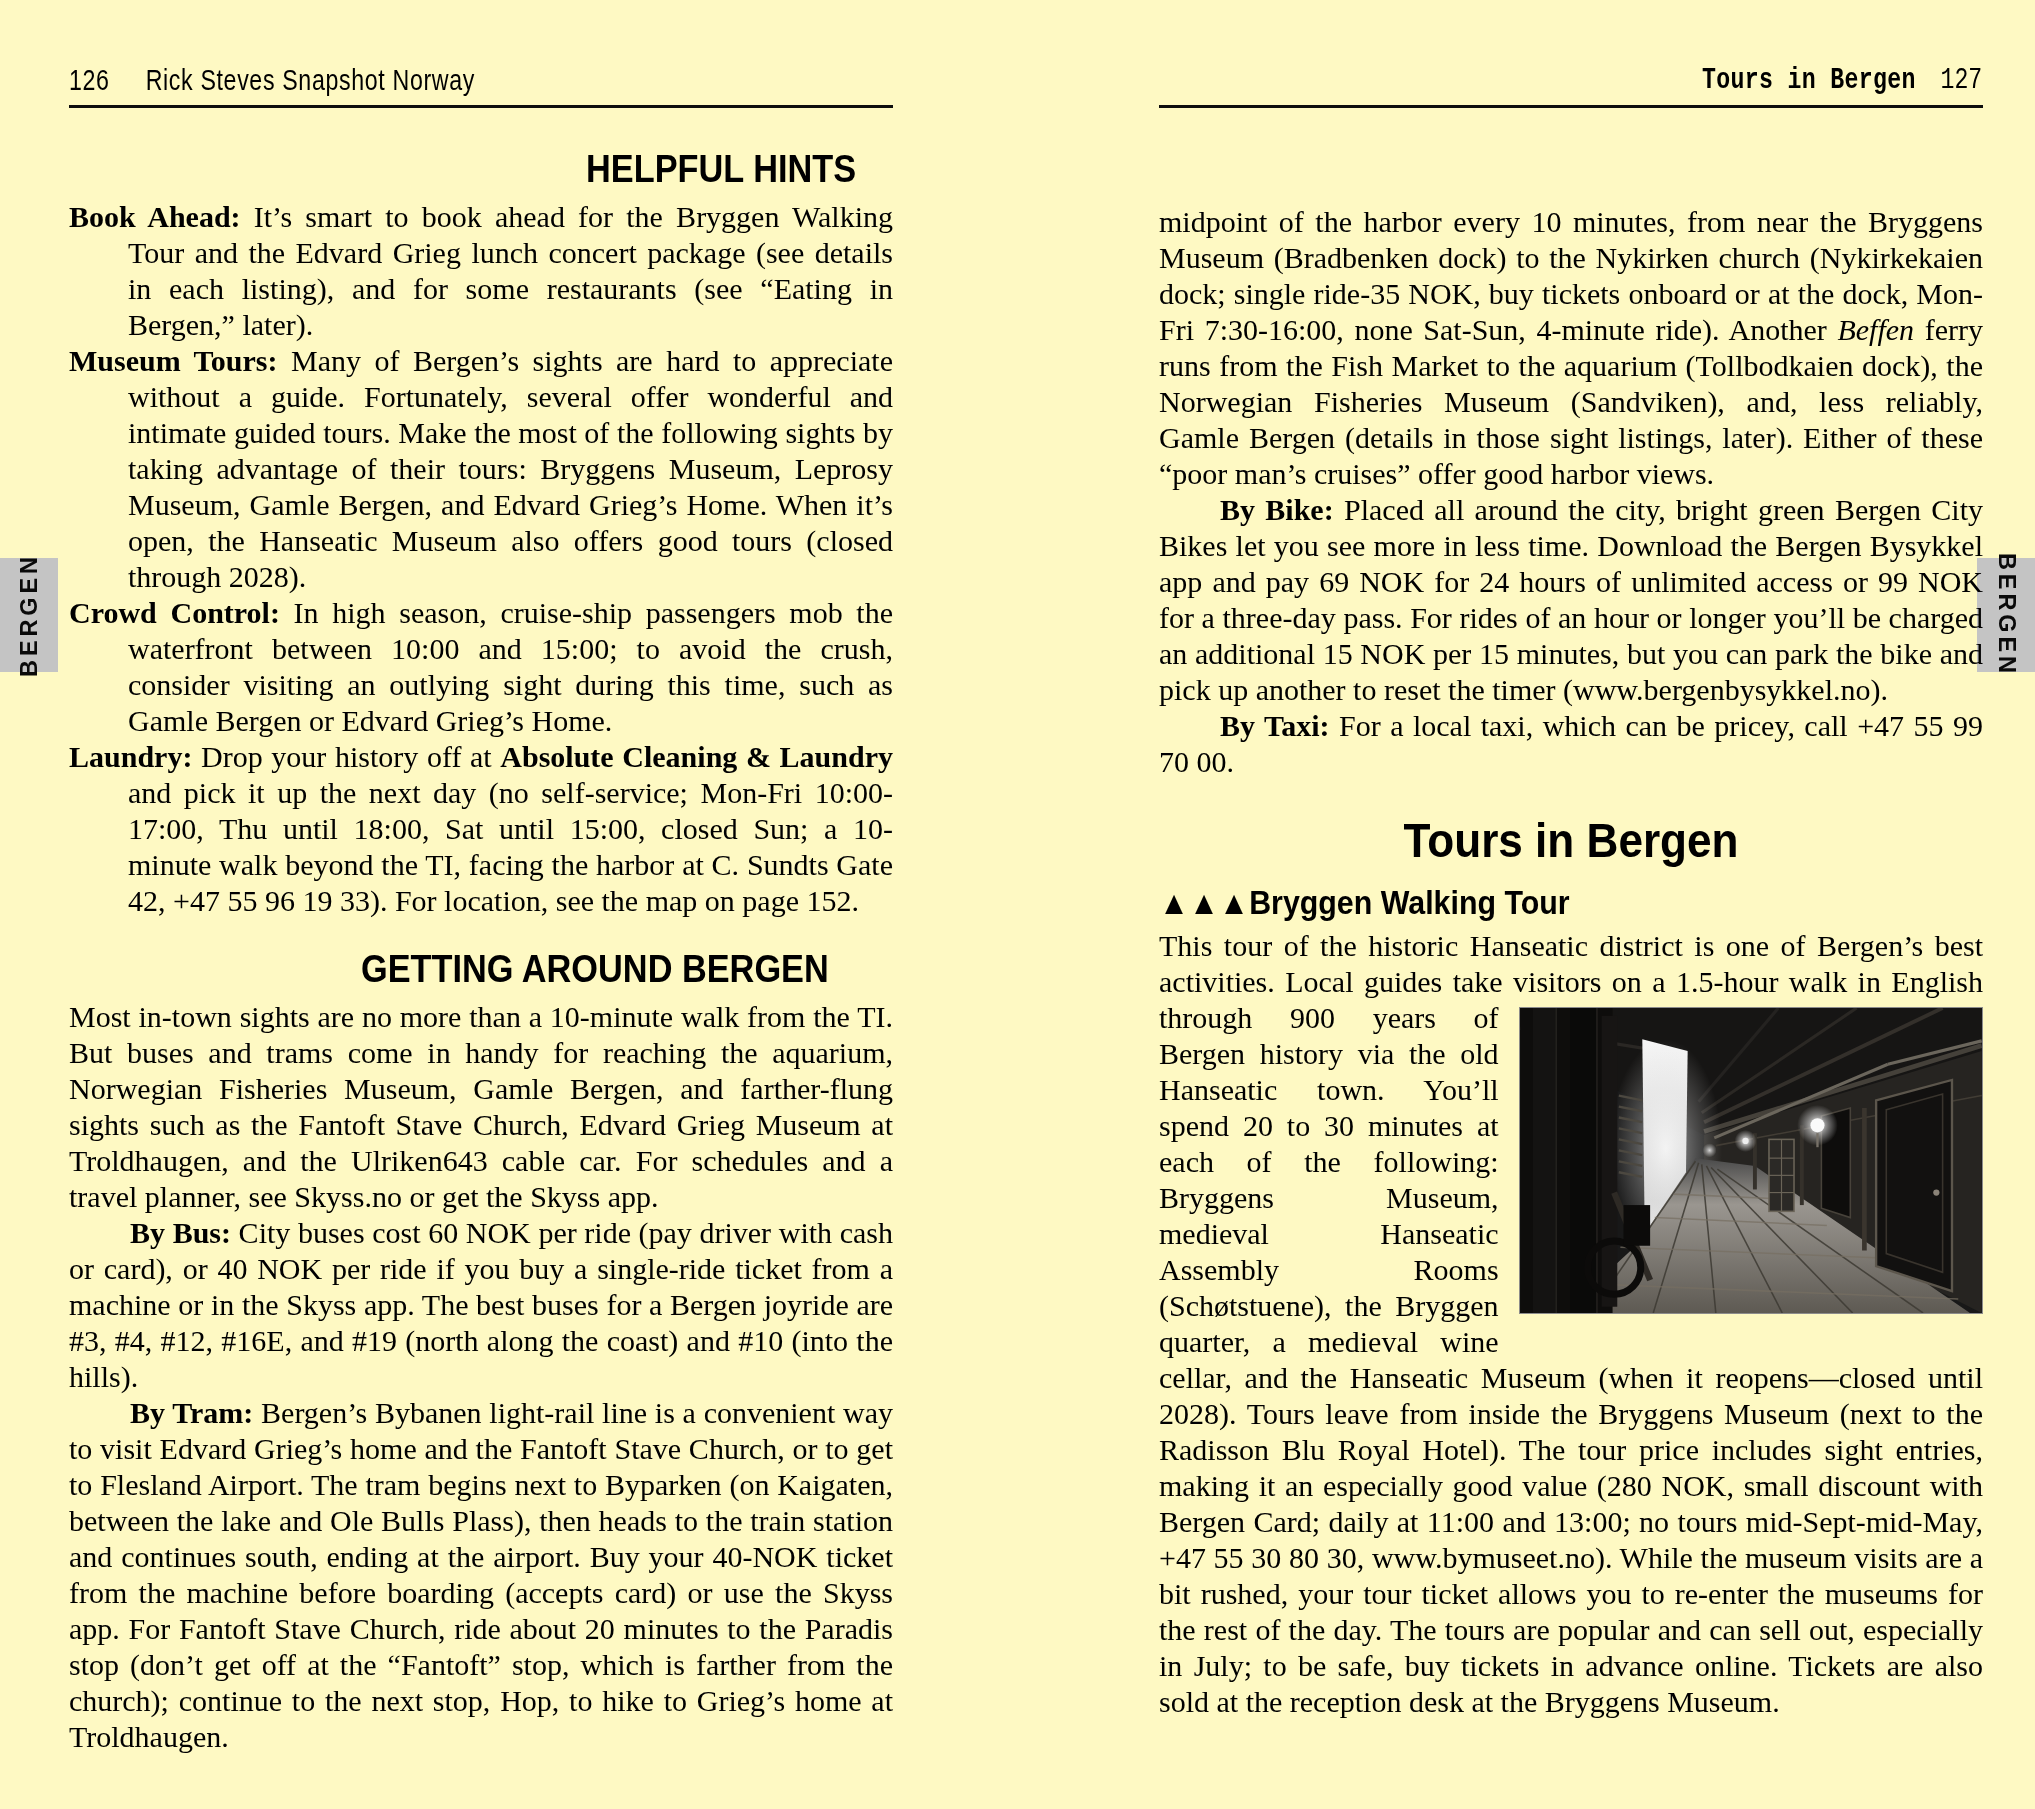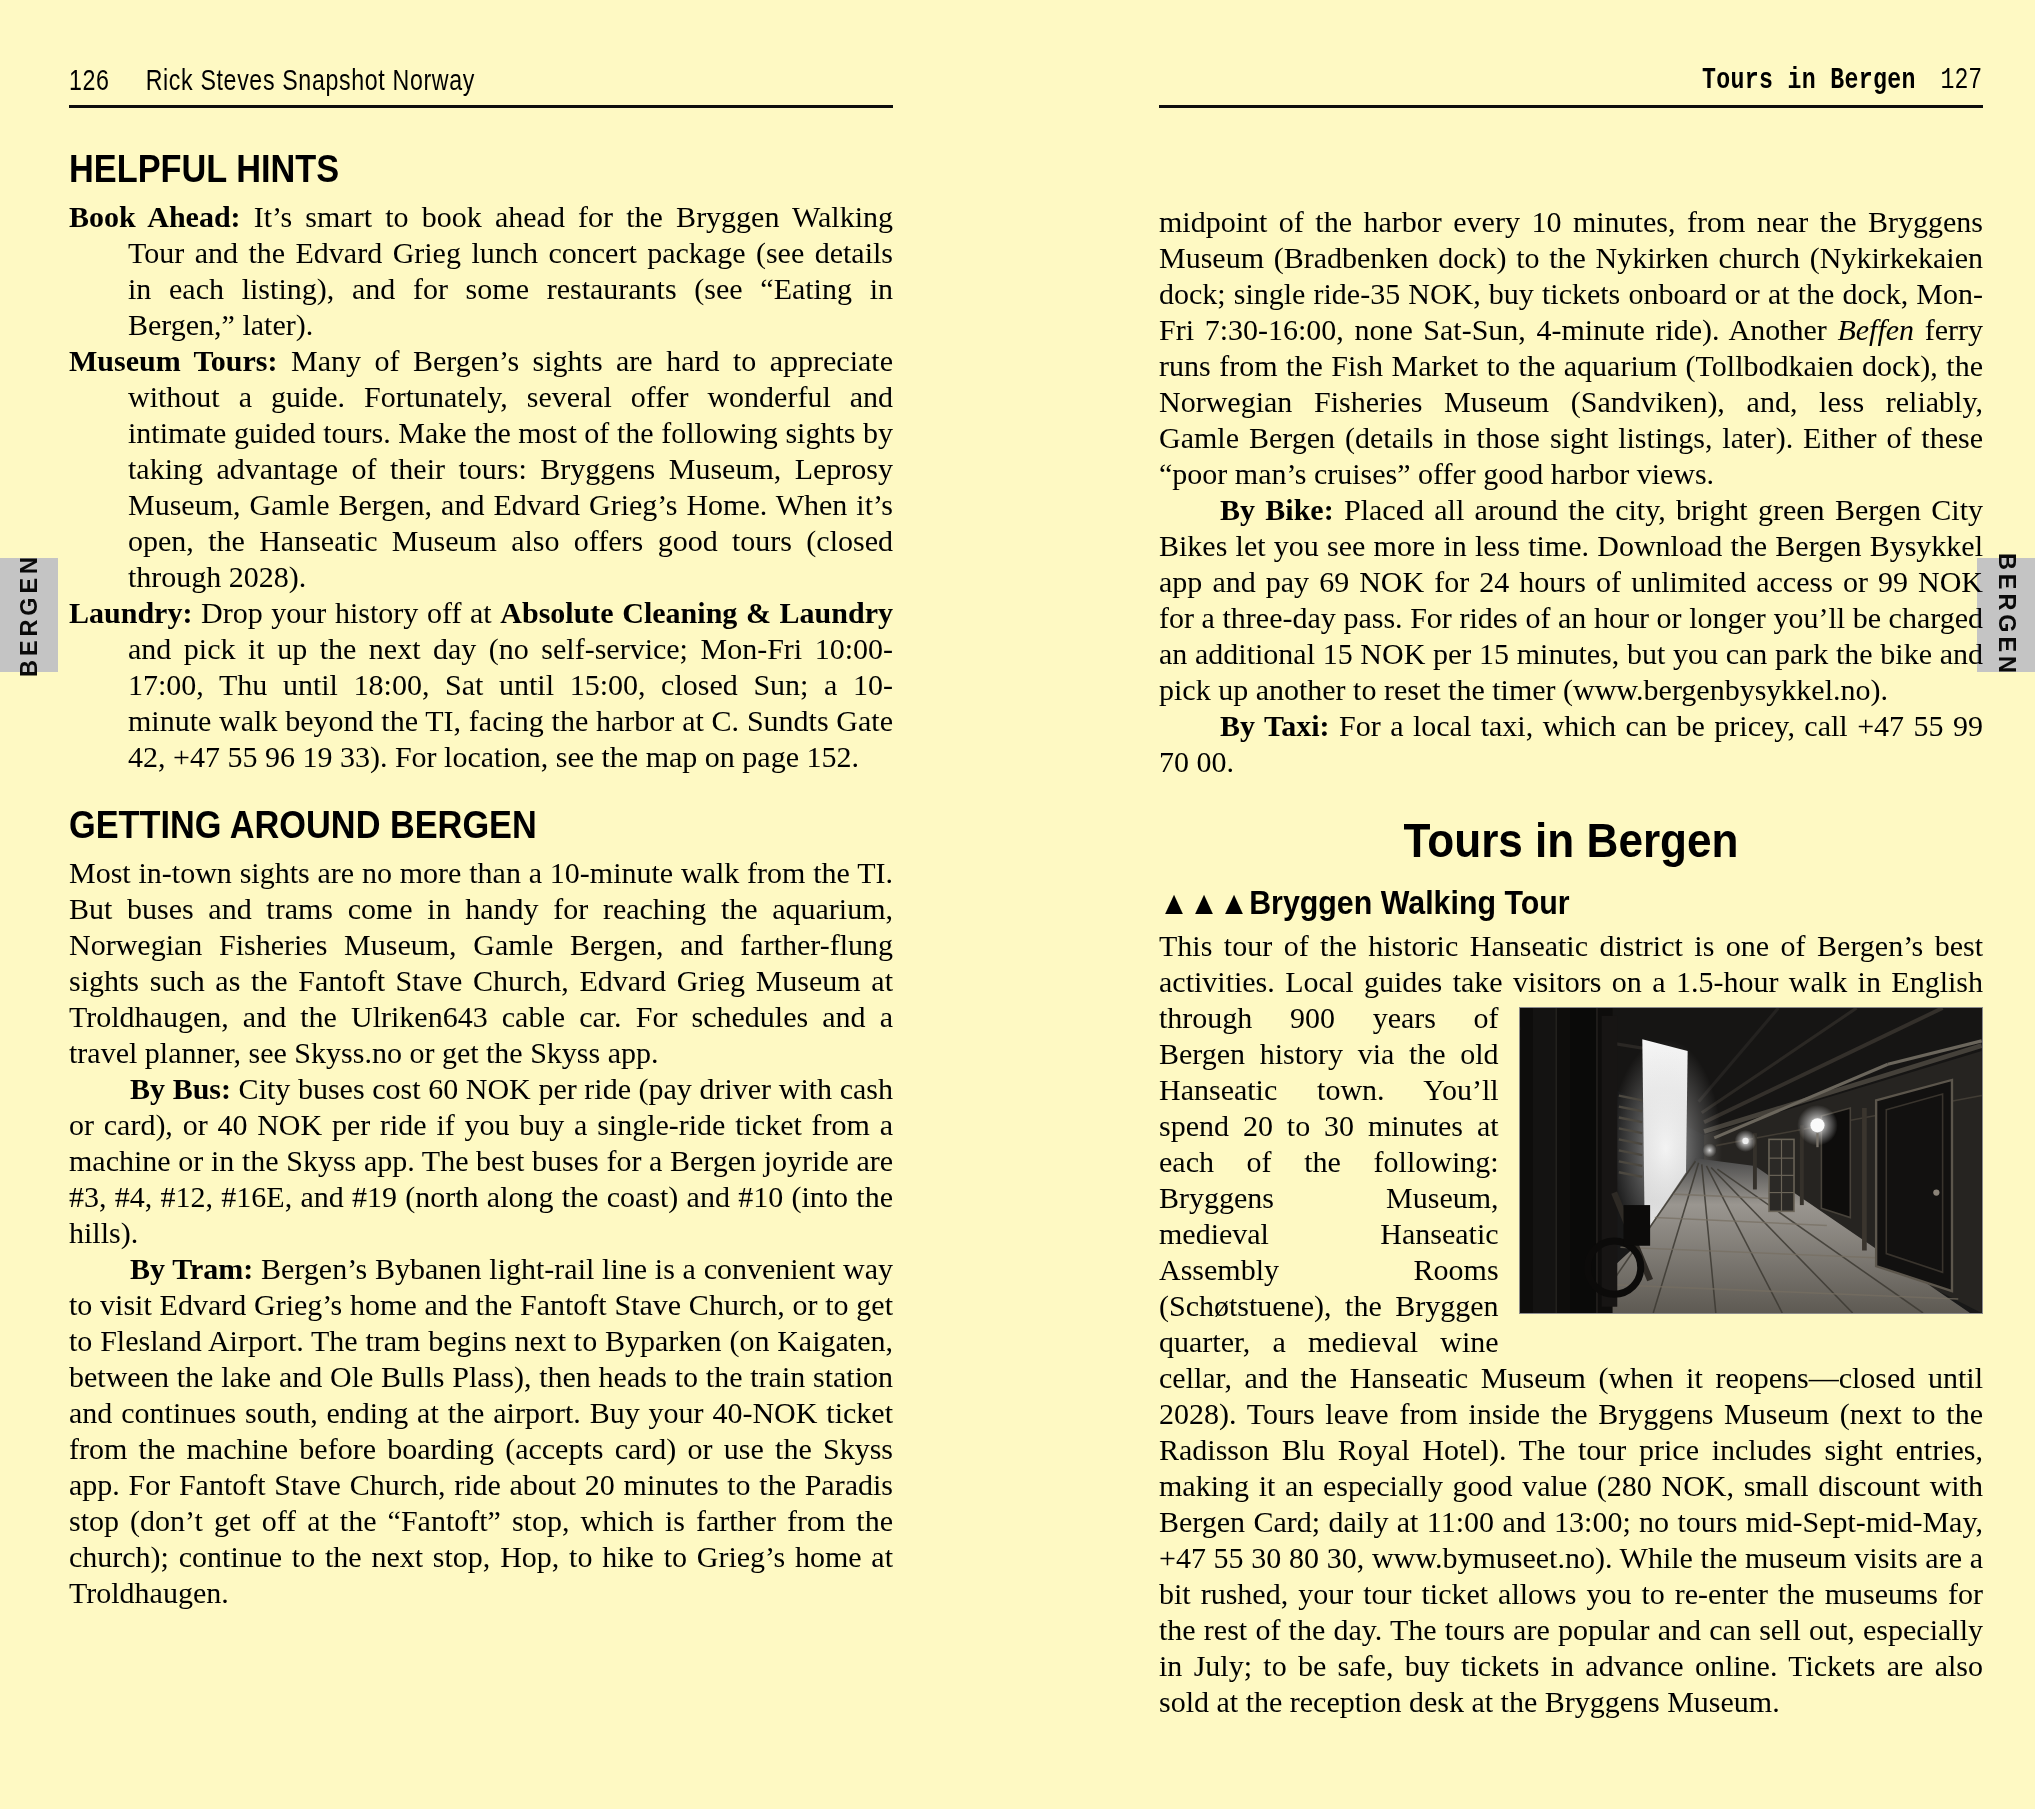--- a/index.html
+++ b/index.html
@@ -33,21 +33,21 @@
 
   
   .col{position:absolute;font-size:30px;line-height:36px;text-align:justify;}
   .col-left{left:69px;top:149px;width:824px;}
   .col-right{left:1159px;top:204px;width:824px;}
   p{margin:0;padding:0;}
   b{font-weight:bold;} i{font-style:italic;}
   .hang{padding-left:59px;text-indent:-59px;}
   .ind{text-indent:61px;}
   .sec-head{font-family:"Liberation Sans","DejaVu Sans",sans-serif;font-weight:700;
-            font-size:39px;line-height:39px;margin:0 0 11px 0;text-align:left;}
+            font-size:39px;line-height:39px;margin:0 0 11px 0;text-align:right;}
   .sec-head .inner{display:inline-block;transform:scaleX(.88);transform-origin:left center;letter-spacing:0;}
   .mt{margin-top:30px;}
   .tours-head{font-family:"Liberation Sans","DejaVu Sans",sans-serif;font-weight:700;
               font-size:49px;line-height:49px;margin:36px 0 20.4px 0;text-align:center;}
   .tours-head .inner{display:inline-block;transform:scaleX(.90);transform-origin:center;}
   .sub-head{font-family:"Liberation Sans","DejaVu Sans",sans-serif;font-weight:700;
             font-size:33px;line-height:36px;margin:0 0 6.3px 0;text-align:left;}
   .sub-head .inner{display:inline-block;transform:scaleX(.92);transform-origin:left center;}
 
   
@@ -80,20 +80,21 @@
   <div class="side-tab tab-right">
     <span>BERGEN</span>
   </div>
 
   <div class="col col-left">
     <h2 class="sec-head">
       <span class="inner">HELPFUL HINTS</span>
     </h2>
     <p class="hang"><b>Book Ahead:</b><span> It’s smart to book ahead for the Bryggen Walking Tour and the Edvard Grieg lunch concert package (see details in each listing), and for some restaurants (see “Eating in Bergen,” later).</span></p>
     <p class="hang"><b>Museum Tours:</b><span> Many of Bergen’s sights are hard to appreciate without a guide. Fortunately, several offer wonderful and intimate guided tours. Make the most of the following sights by taking advantage of their tours: Bryggens Museum, Leprosy Museum, Gamle Bergen, and Edvard Grieg’s Home. When it’s open, the Hanseatic Museum also offers good tours (closed through 2028).</span></p>
+    <p class="hang"><b>Crowd Control:</b><span> In high season, cruise-ship passengers mob the waterfront between 10:00 and 15:00; to avoid the crush, consider visiting an outlying sight during this time, such as Gamle Bergen or Edvard Grieg’s Home.</span></p>
     <p class="hang"><b>Laundry:</b><span> Drop your history off at </span><b>Absolute Cleaning &amp; Laundry</b><span> and pick it up the next day (no self-service; Mon-Fri 10:00-17:00, Thu until 18:00, Sat until 15:00, closed Sun; a 10-minute walk beyond the TI, facing the harbor at C. Sundts Gate 42, +47 55 96 19 33). For location, see the map on page 152.</span></p>
 
     <h2 class="sec-head mt">
       <span class="inner">GETTING AROUND BERGEN</span>
     </h2>
     <p><span>Most in-town sights are no more than a 10-minute walk from the TI. But buses and trams come in handy for reaching the aquarium, Norwegian Fisheries Museum, Gamle Bergen, and farther-flung sights such as the Fantoft Stave Church, Edvard Grieg Museum at Troldhaugen, and the Ulriken643 cable car. For schedules and a travel planner, see Skyss.no or get the Skyss app.</span></p>
     <p class="ind"><b>By Bus:</b><span> City buses cost 60 NOK per ride (pay driver with cash or card), or 40 NOK per ride if you buy a single-ride ticket from a machine or in the Skyss app. The best buses for a Bergen joyride are #3, #4, #12, #16E, and #19 (north along the coast) and #10 (into the hills).</span></p>
     <p class="ind"><b>By Tram:</b><span> Bergen’s Bybanen light-rail line is a convenient way to visit Edvard Grieg’s home and the Fantoft Stave Church, or to get to Flesland Airport. The tram begins next to Byparken (on Kaigaten, between the lake and Ole Bulls Plass), then heads to the train station and continues south, ending at the airport. Buy your 40-NOK ticket from the machine before boarding (accepts card) or use the Skyss app. For Fantoft Stave Church, ride about 20 minutes to the Paradis stop (don’t get off at the “Fantoft” stop, which is farther from the church); continue to the next stop, Hop, to hike to Grieg’s home at Troldhaugen.</span></p>
   </div>
 

